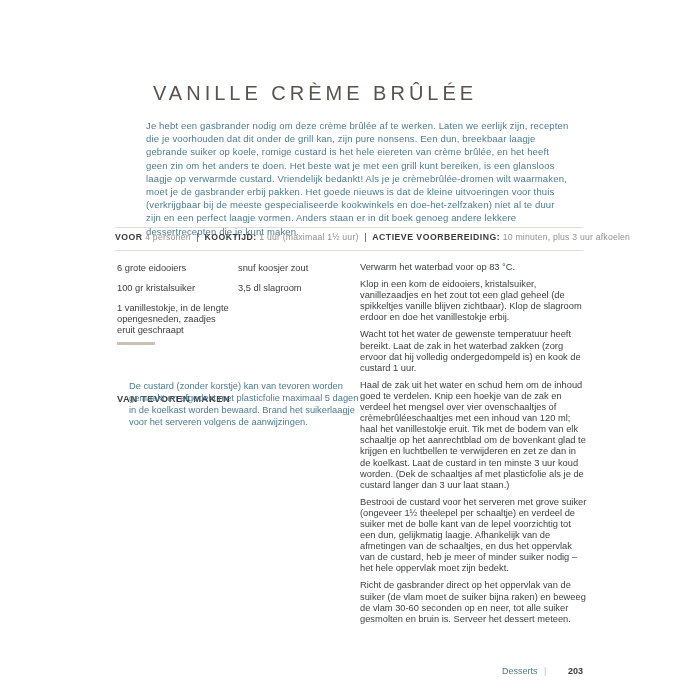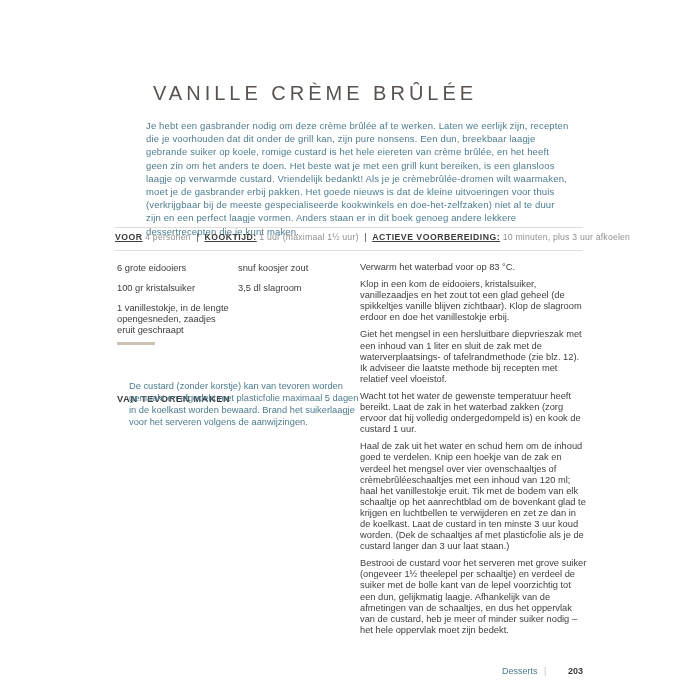--- a/index.html
+++ b/index.html
@@ -34,21 +34,21 @@
   .rule-top { top: 227px; }
   .rule-bottom { top: 250px; }
 
   .meta-bar {
     left: 115px; top: 232px; width: 478px;
     font-size: 8.7px;
     color: #909090;
     letter-spacing: 0.2px;
     white-space: nowrap;
   }
-  .meta-label { color: #3b3b3b; font-weight: bold; letter-spacing: 0.5px; text-decoration: underline; }
+  .meta-label { color: #3b3b3b; font-weight: bold; letter-spacing: 0.5px; }
   .meta-sep { color: #3b3b3b; padding: 0 3px; }
 
   .ing-col {
     top: 263px;
     font-size: 9.3px; line-height: 11px;
     color: #3d3d3d;
   }
   .ing-col-1 { left: 117px; width: 118px; }
   .ing-col-2 { left: 238px; width: 112px; }
   .ing-item { margin-bottom: 9px; }
@@ -121,23 +121,23 @@
 
 <div class="abs make-ahead-divider"></div>
 
 <div class="abs make-ahead-heading">VAN TEVOREN MAKEN</div>
 
 <p class="abs make-ahead-body" style="margin:12px;">De custard (zonder korstje) kan van tevoren worden gemaakt en afgedekt met plasticfolie maximaal 5 dagen in de koelkast worden bewaard. Brand het suikerlaagje voor het serveren volgens de aanwijzingen.</p>
 
 <div class="abs steps">
     <div class="step">Verwarm het waterbad voor op 83 °C.</div>
     <div class="step">Klop in een kom de eidooiers, kristalsuiker, vanillezaadjes en het zout tot een glad geheel (de spikkeltjes vanille blijven zichtbaar). Klop de slagroom erdoor en doe het vanillestokje erbij.</div>
-    <div class="step">Giet het mengsel in een hersluitbare diepvrieszak met een inhoud van 1 liter en sluit de zak met de waterverplaatsings- of tafelrandmethode (zie blz. 12). Ik adviseer die laatste methode bij recepten met relatief veel vloeistof.</div>
     <div class="step">Wacht tot het water de gewenste temperatuur heeft bereikt. Laat de zak in het waterbad zakken (zorg ervoor dat hij volledig ondergedompeld is) en kook de custard 1 uur.</div>
     <div class="step">Haal de zak uit het water en schud hem om de inhoud goed te verdelen. Knip een hoekje van de zak en verdeel het mengsel over vier ovenschaaltjes of crèmebrûléeschaaltjes met een inhoud van 120 ml; haal het vanillestokje eruit. Tik met de bodem van elk schaaltje op het aanrechtblad om de bovenkant glad te krijgen en luchtbellen te verwijderen en zet ze dan in de koelkast. Laat de custard in ten minste 3 uur koud worden. (Dek de schaaltjes af met plasticfolie als je de custard langer dan 3 uur laat staan.)</div>
     <div class="step">Bestrooi de custard voor het serveren met grove suiker (ongeveer 1½ theelepel per schaaltje) en verdeel de suiker met de bolle kant van de lepel voorzichtig tot een dun, gelijkmatig laagje. Afhankelijk van de afmetingen van de schaaltjes, en dus het oppervlak van de custard, heb je meer of minder suiker nodig – het hele oppervlak moet zijn bedekt.</div>
+    <div class="step">Richt de gasbrander direct op het oppervlak van de suiker (de vlam moet de suiker bijna raken) en beweeg de vlam 30-60 seconden op en neer, tot alle suiker gesmolten en bruin is. Serveer het dessert meteen.</div>
   </div>
 
 <div class="abs footer">
   <span class="footer-section">Desserts</span>
   <span class="footer-sep">|</span>
   <span class="footer-page">203</span>
 </div>
 
 </body></html>

